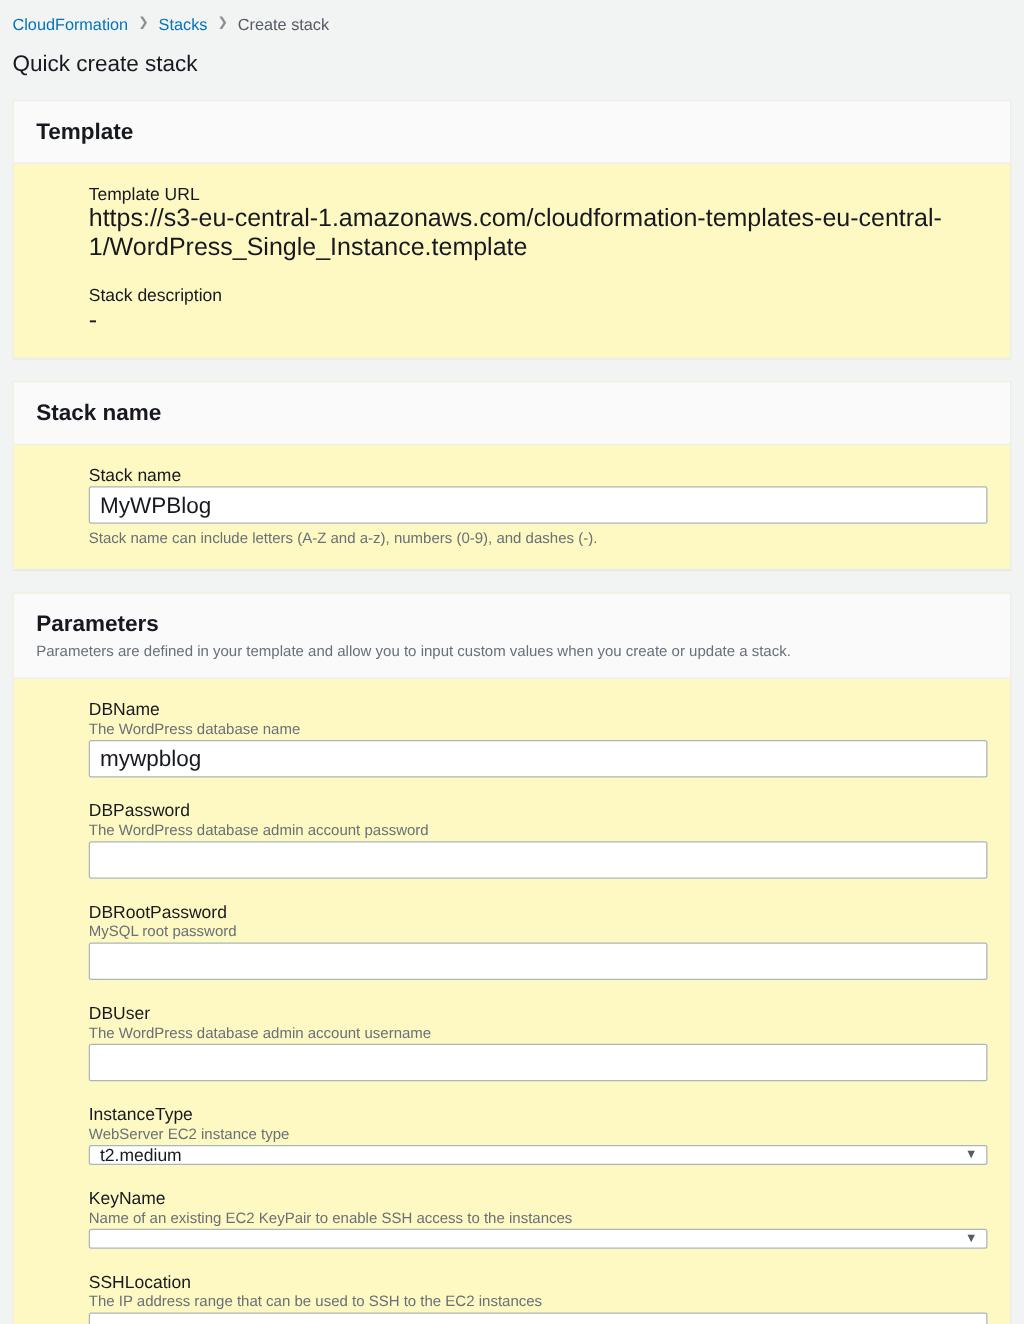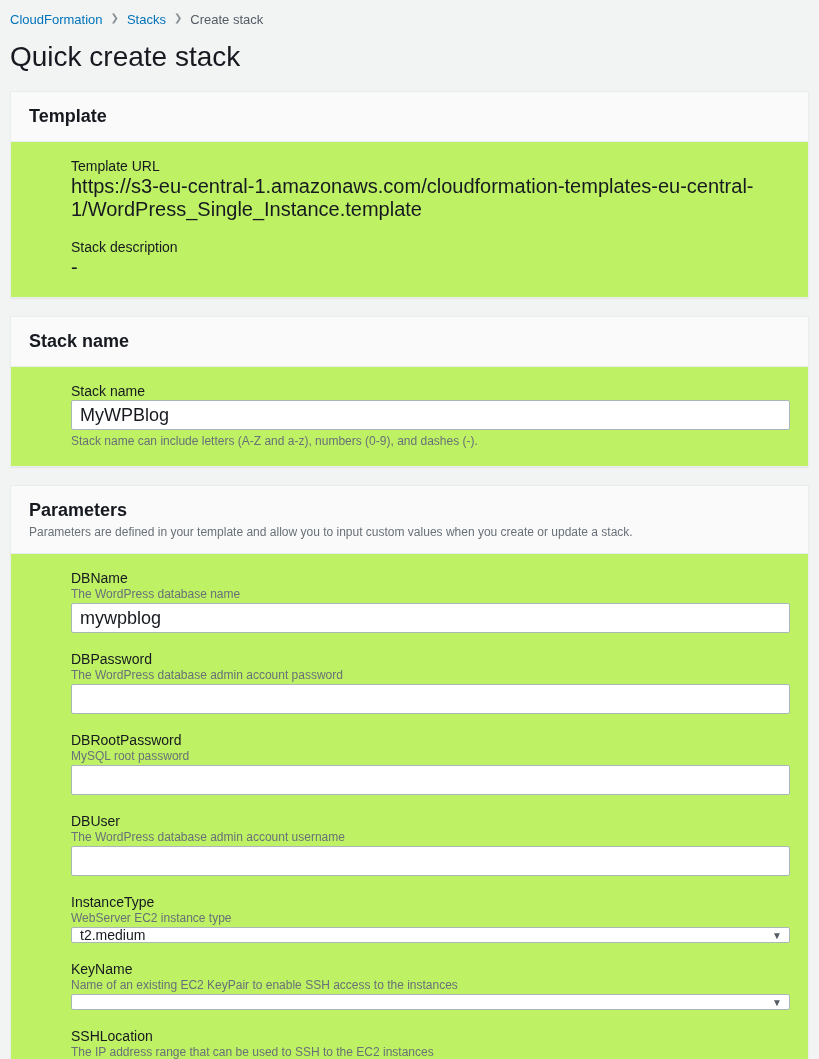--- a/index.html
+++ b/index.html
@@ -14,25 +14,25 @@
   .breadcrumb {
     display: flex; align-items: flex-start;
     gap: 8px;
     font-size: 13px;
     padding: 2px 0 10px 0;
   }
   .breadcrumb a { color: #0073bb; text-decoration: none; }
   .breadcrumb .sep { color: #879196; font-size: 10px; }
   .breadcrumb .current { color: #545b64; }
   h1.page-title {
-    font-size: 28px; font-weight: 400;
+    font-size: 18px; font-weight: 400;
     margin: 4px 0 18px 0;
   }
   .panel {
-    background: #bef264;
+    background: #fef9c3;
     border: 1px solid #eaeded;
     box-shadow: 0 1px 1px rgba(0,0,0,0.05);
     margin-bottom: 18px;
   }
   .panel-header {
     border-bottom: 1px solid #eaeded;
     background: #fafafa;
     padding: 14px 18px;
   }
   .panel-header h2 {

